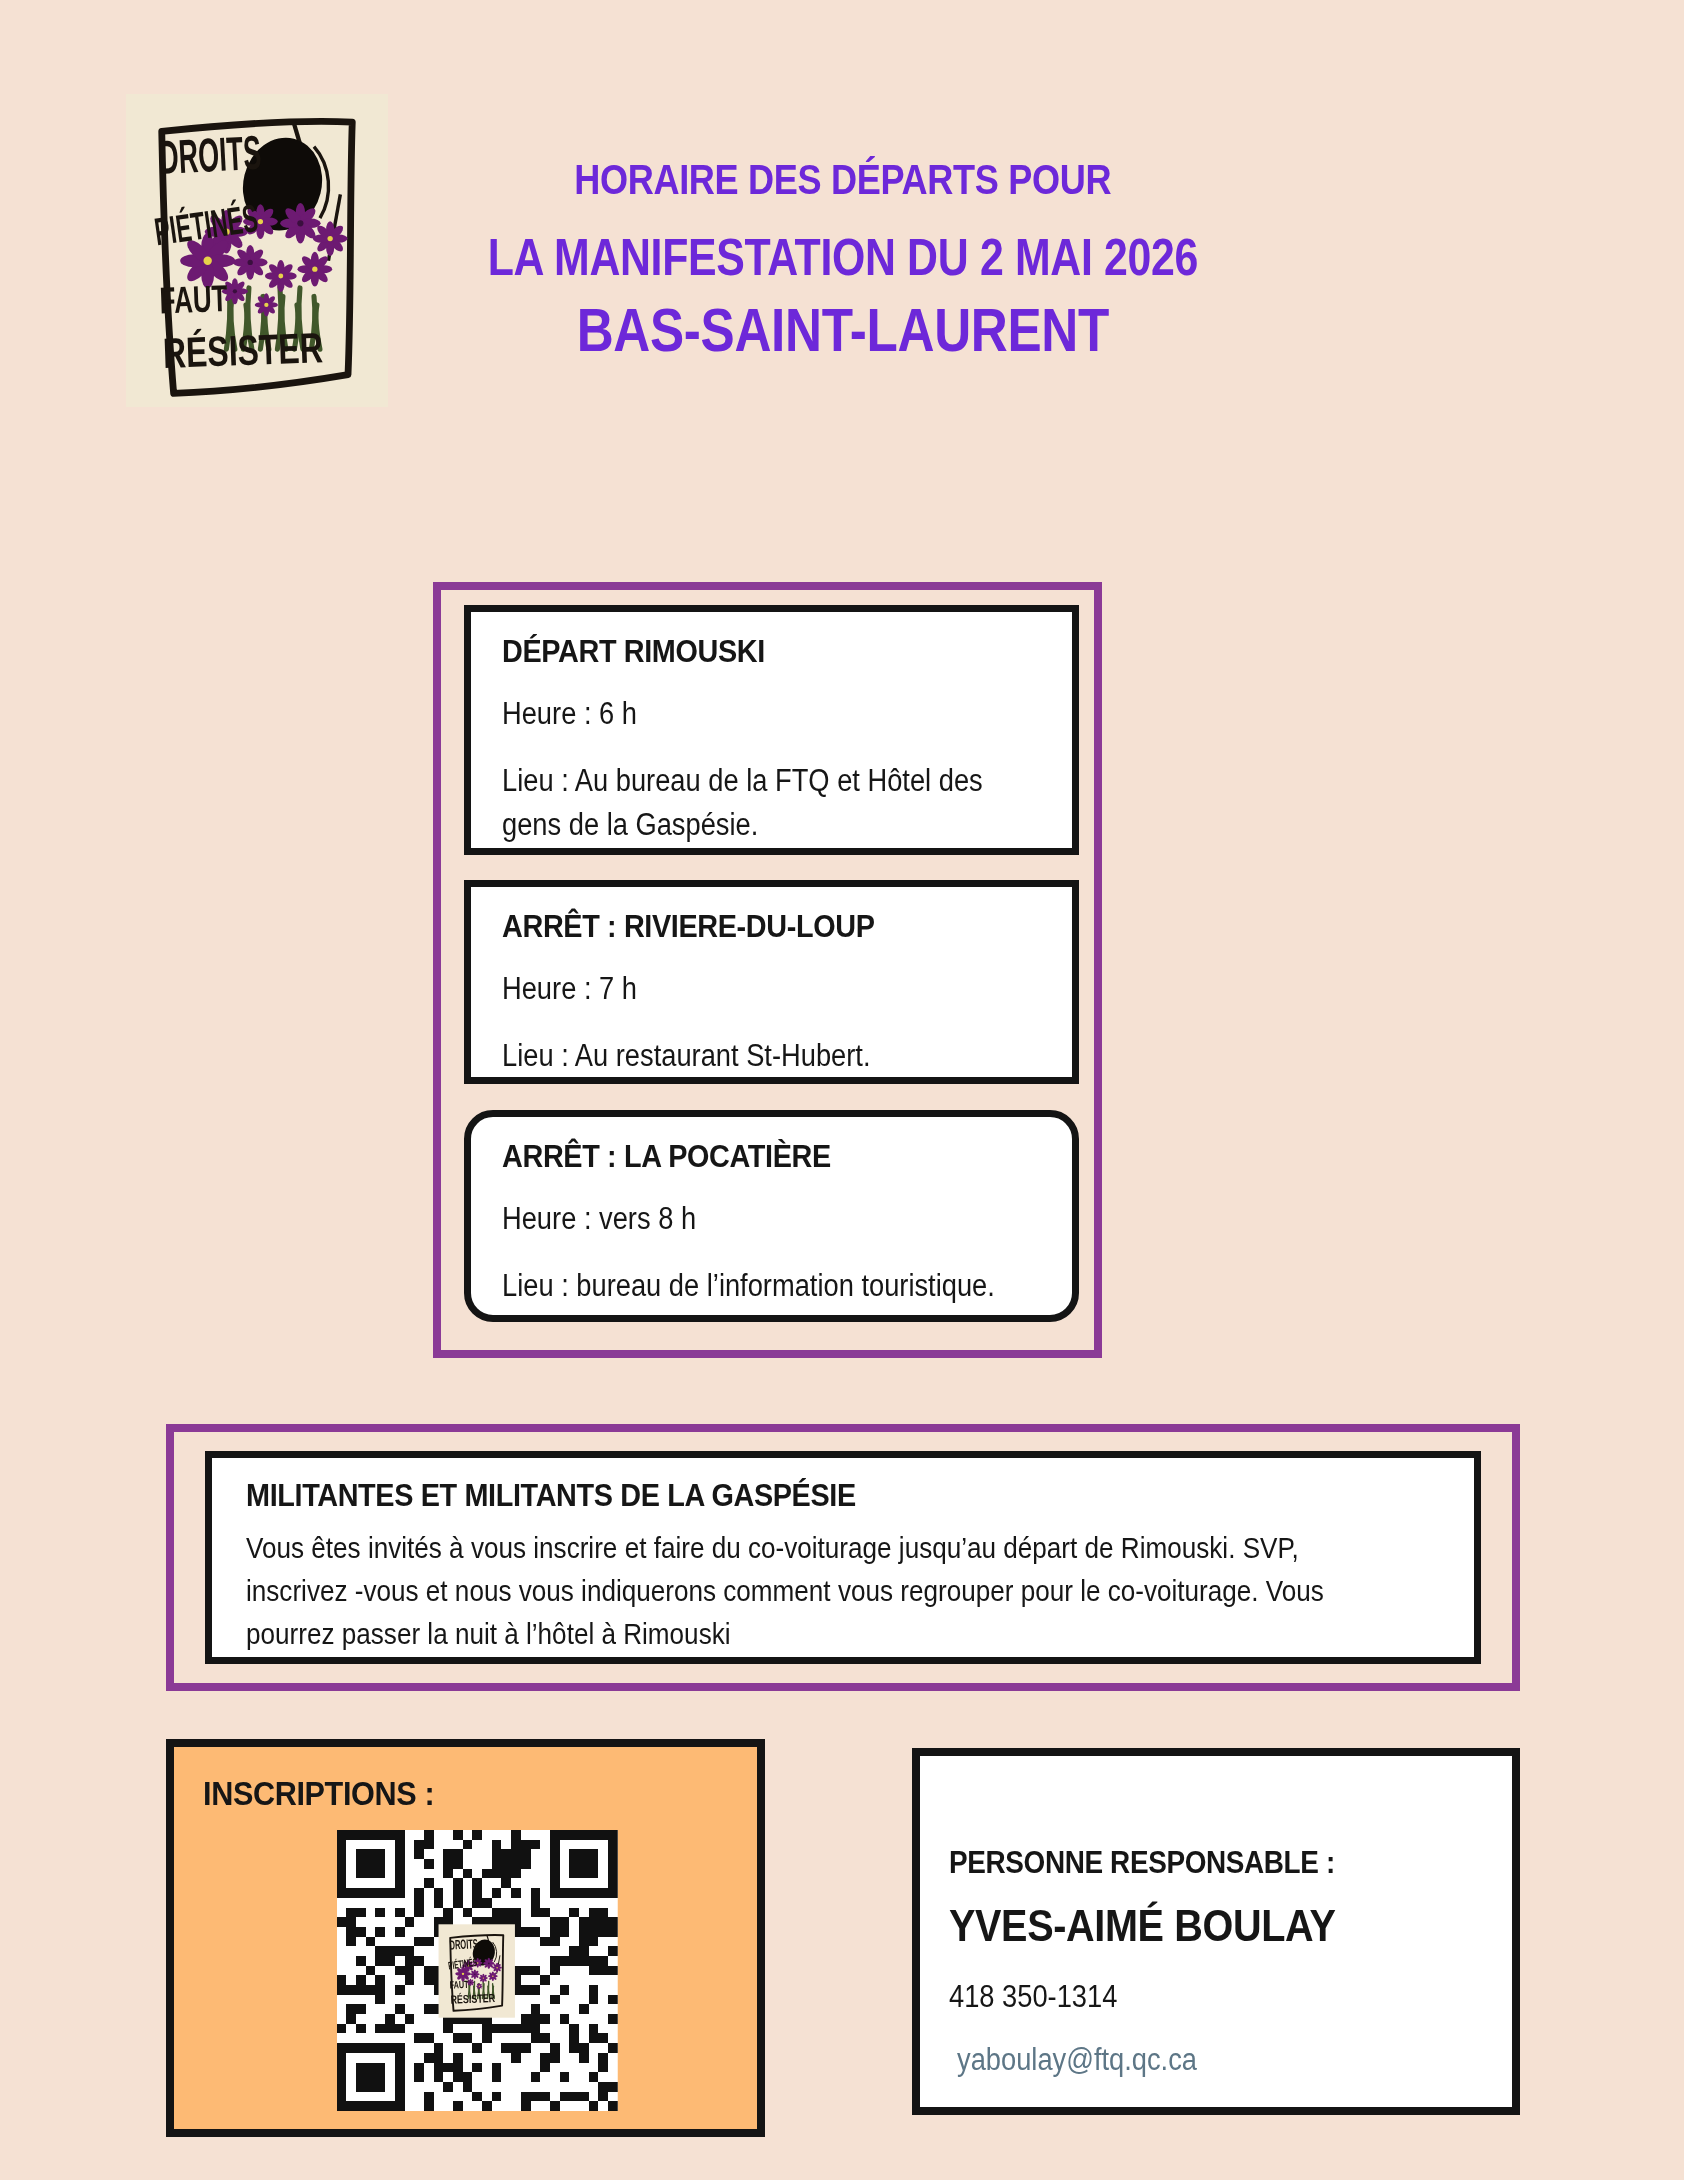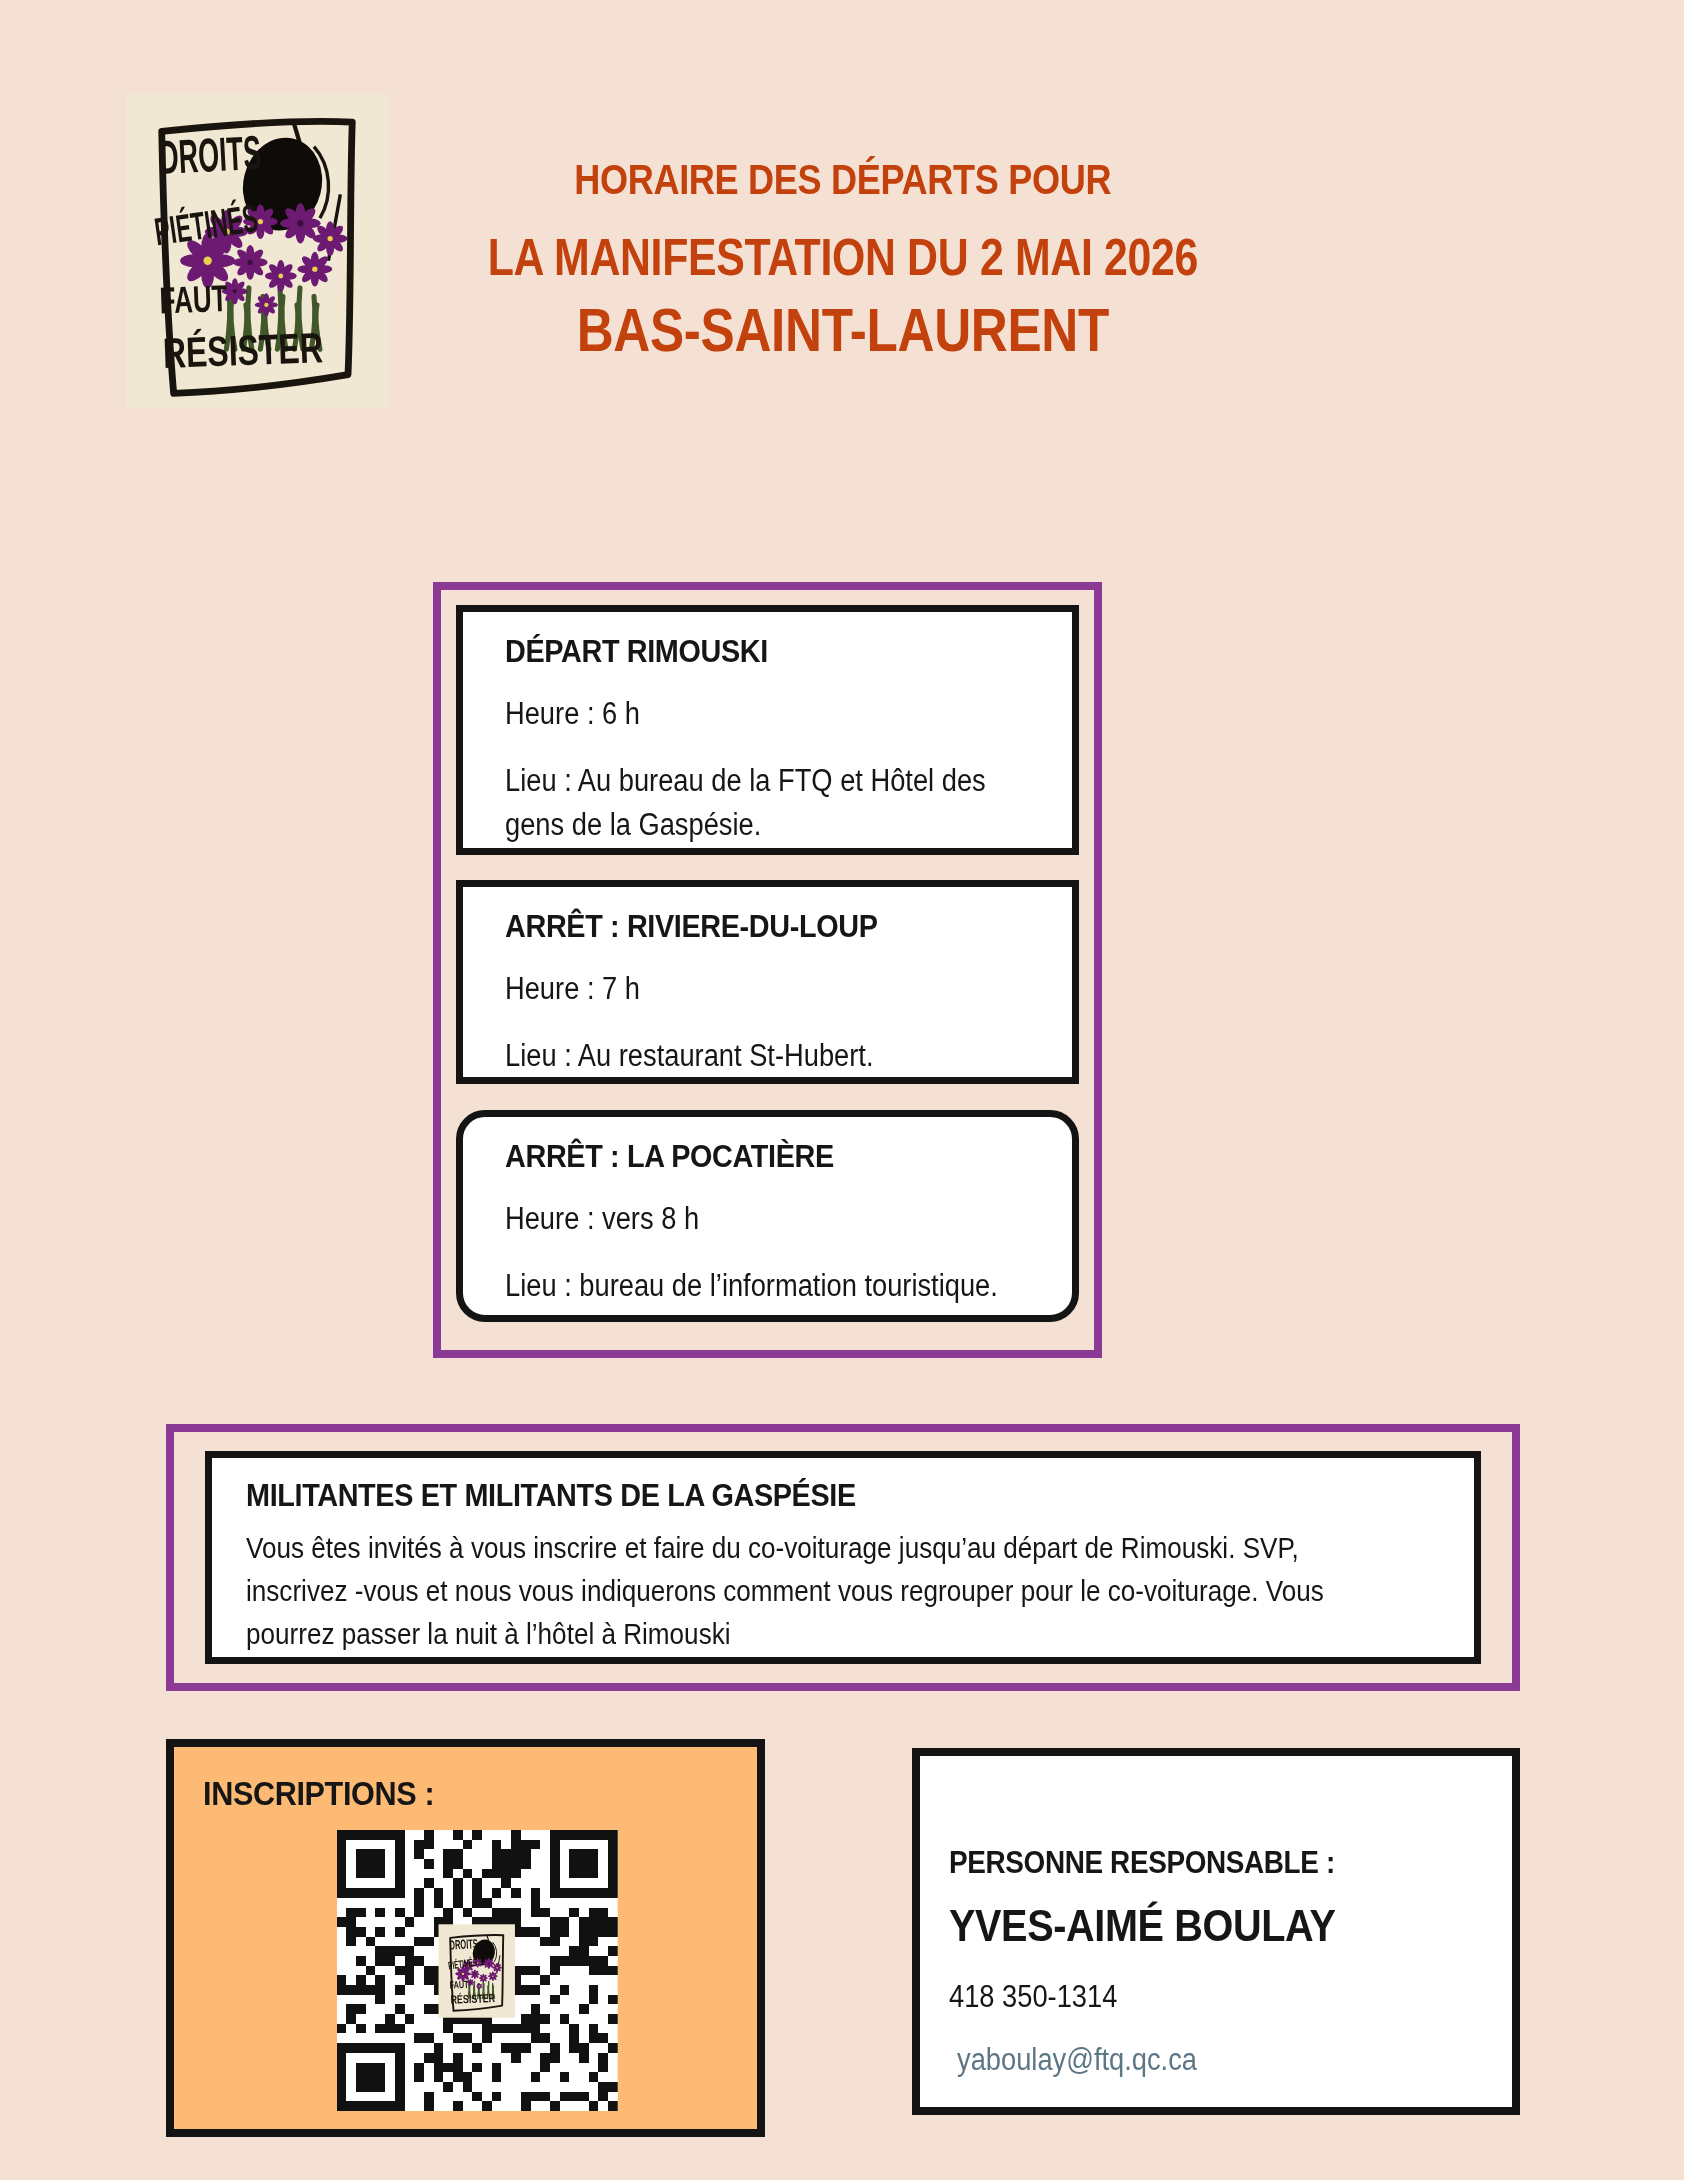--- a/index.html
+++ b/index.html
@@ -8,34 +8,35 @@
     background:#f5e1d3;
     font-family:"Liberation Sans",sans-serif;
     color:#161616;
   }
   .abs{position:absolute;}
   
   .logo-block{left:126px;top:94px;width:262px;height:313px;background:#f1e8d3;}
   .logo-block svg{display:block;width:100%;height:100%;}
   .lg{font-family:"Liberation Sans",sans-serif;font-weight:700;fill:#1a140e;}
   
-  .title-line{left:0;width:100%;text-align:center;font-weight:700;color:#c2410c;line-height:1;}
+  .title-line{left:0;width:100%;text-align:center;font-weight:700;color:#6d28d9;line-height:1;}
   .t1{top:158px;font-size:43px;}
   .t2{top:232px;font-size:51px;}
   .t3{top:300px;font-size:61px;}
   .cond84{display:inline-block;transform:scaleX(0.84);transform-origin:50% 50%;white-space:nowrap;letter-spacing:-0.4px;}
   
   .sched-outer{
     left:433px;top:582px;width:669px;height:776px;box-sizing:border-box;
     border:8.5px solid #8b3a96;padding:14.5px 15.3px;
     display:flex;flex-direction:column;gap:25.6px;
   }
   .stop-card{
     box-sizing:border-box;background:#ffffff;border:7.7px solid #141414;
-    padding:22px 42px;
+    padding:22px 31px;
+    margin-left:8px;
   }
   .card-a{height:250px;}
   .card-b{height:204px;}
   .card-c{height:212px;border-radius:29px;}
   .stop-title{font-size:32px;font-weight:700;line-height:1.1;letter-spacing:-0.4px;}
   .stop-row{font-size:31px;margin-top:23px;line-height:1.42;}
   .cond88{display:inline-block;transform:scaleX(0.88);transform-origin:0 50%;white-space:nowrap;}
   .cond90{display:inline-block;transform:scaleX(0.90);transform-origin:0 50%;white-space:nowrap;}
   
   .notice-outer{

